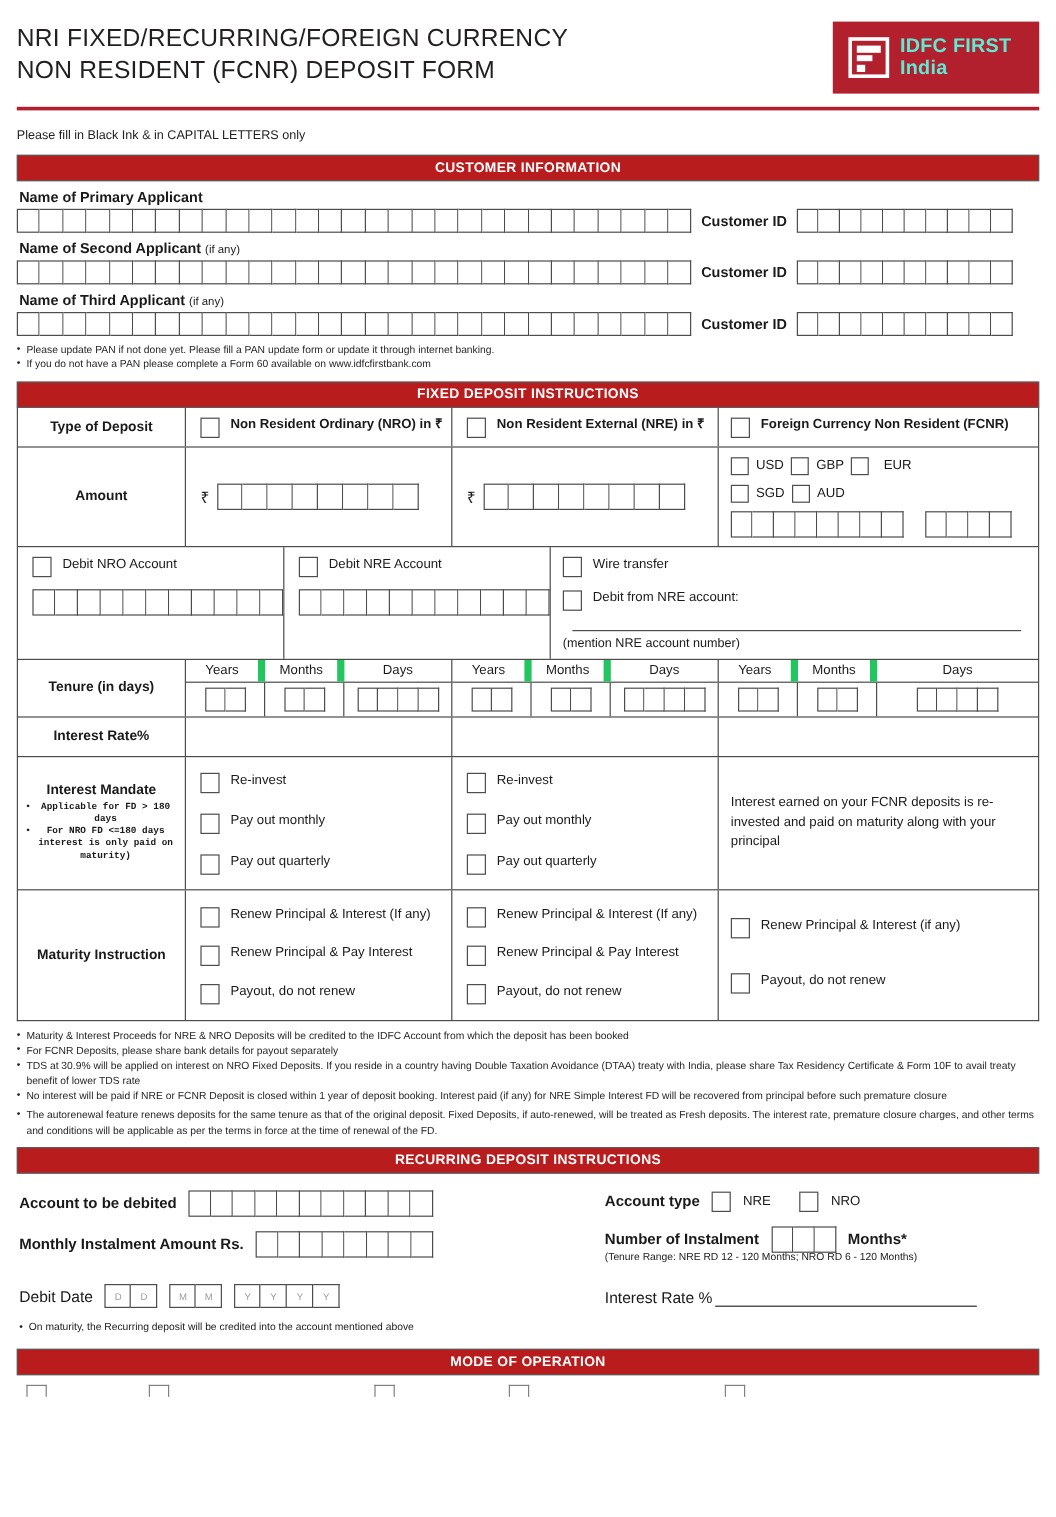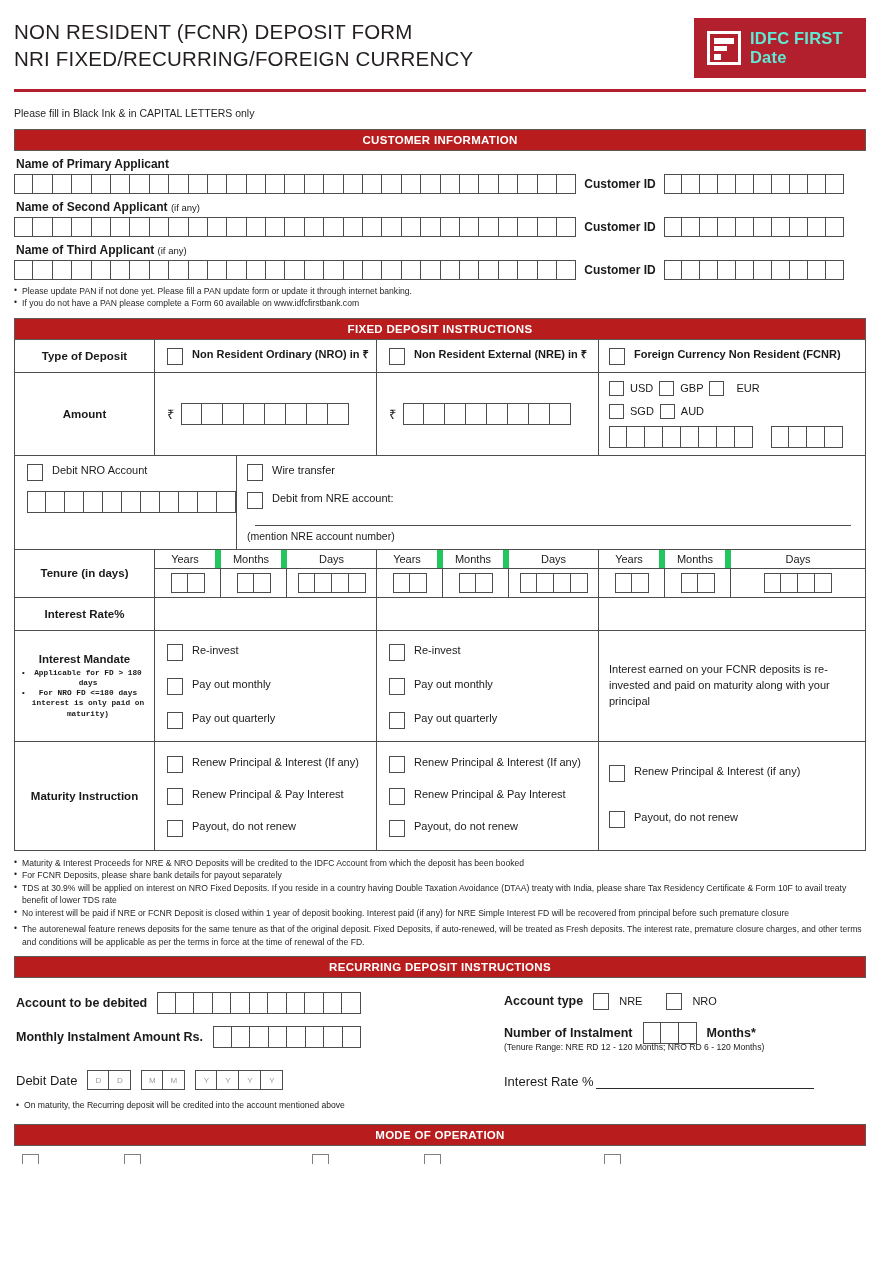--- a/index.html
+++ b/index.html
@@ -112,32 +112,32 @@
   .moo-cbs { display: flex; margin-top: 8px; }
   .moo-cbs .cbx { width: 17px; height: 10px; border: 1px solid #808080; border-bottom: none; background:#fff; }
 </style>
 </head>
 <body>
 
 <div class="page">
 
   <div class="header">
     <div class="doc-title">
+      <div>NRI FIXED/RECURRING/FOREIGN CURRENCY</div>
       <div>NON RESIDENT (FCNR) DEPOSIT FORM</div>
-      <div>NRI FIXED/RECURRING/FOREIGN CURRENCY</div>
     </div>
     <div class="logo">
       <span class="logo-mark">
           <i class="b1"></i>
           <i class="b2"></i>
           <i class="b3"></i>
         </span>
       <span class="logo-text">
         <span>IDFC FIRST</span><br>
-        <span>Date</span>
+        <span>India</span>
       </span>
     </div>
   </div>
   <div class="rule"></div>
   <div class="fill-note">Please fill in Black Ink &amp; in CAPITAL LETTERS only</div>
 
   <div class="bar">CUSTOMER INFORMATION</div>
   <div>
     <div>
       <div class="ci-label">
@@ -411,20 +411,39 @@
             <span style="width: 19px;"></span>
             <span style="width: 19px;"></span>
             <span style="width: 19px;"></span>
             <span style="width: 19px;"></span>
             <span style="width: 19px;"></span>
             <span style="width: 19px;"></span>
             <span style="width: 19px;"></span>
             <span style="width: 19px;"></span>
           </div>
       </div>
+      <div class="c2">
+        <div class="cbrow">
+          <span class="cb"></span>
+          <span class="cbtxt">Debit NRE Account</span>
+        </div>
+        <div class="boxes h22" id="fundnre">
+            <span style="width: 19px;"></span>
+            <span style="width: 19px;"></span>
+            <span style="width: 19px;"></span>
+            <span style="width: 19px;"></span>
+            <span style="width: 19px;"></span>
+            <span style="width: 19px;"></span>
+            <span style="width: 19px;"></span>
+            <span style="width: 19px;"></span>
+            <span style="width: 19px;"></span>
+            <span style="width: 19px;"></span>
+            <span style="width: 19px;"></span>
+          </div>
+      </div>
       <div class="c3">
         <div class="cbrow">
           <span class="cb"></span>
           <span class="cbtxt">Wire transfer</span>
         </div>
         <div class="cbrow">
           <span class="cb"></span>
           <span class="cbtxt">Debit from NRE account:</span>
         </div>
         <div class="underline-blank"></div>

